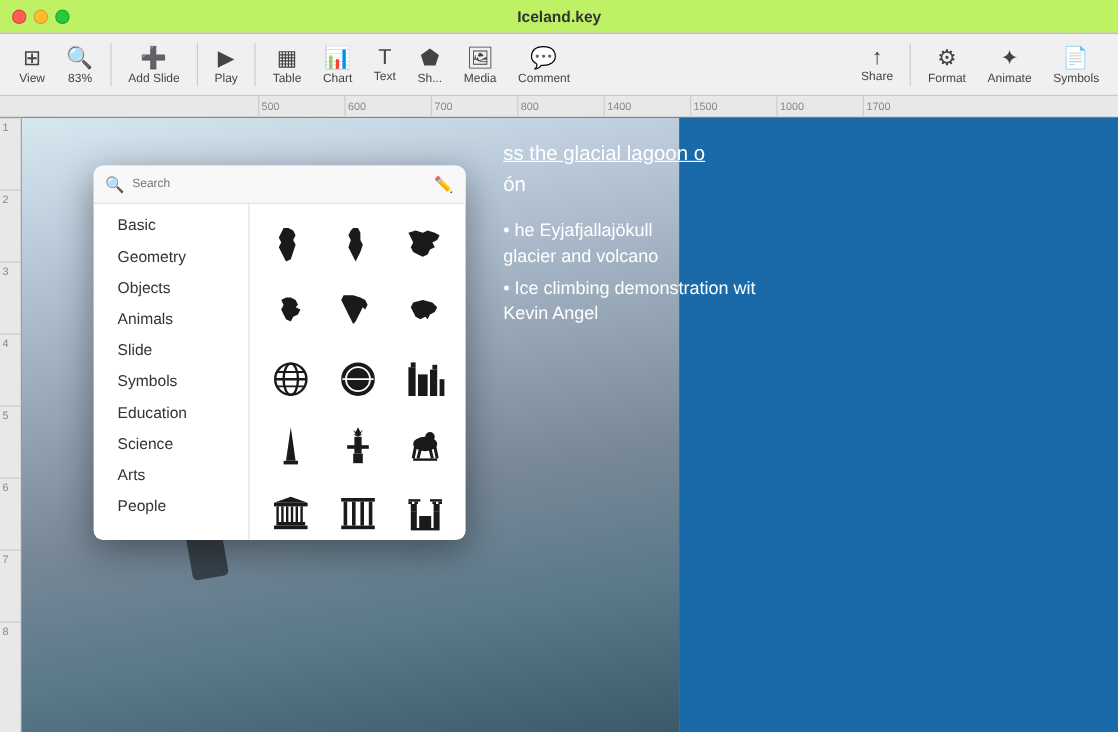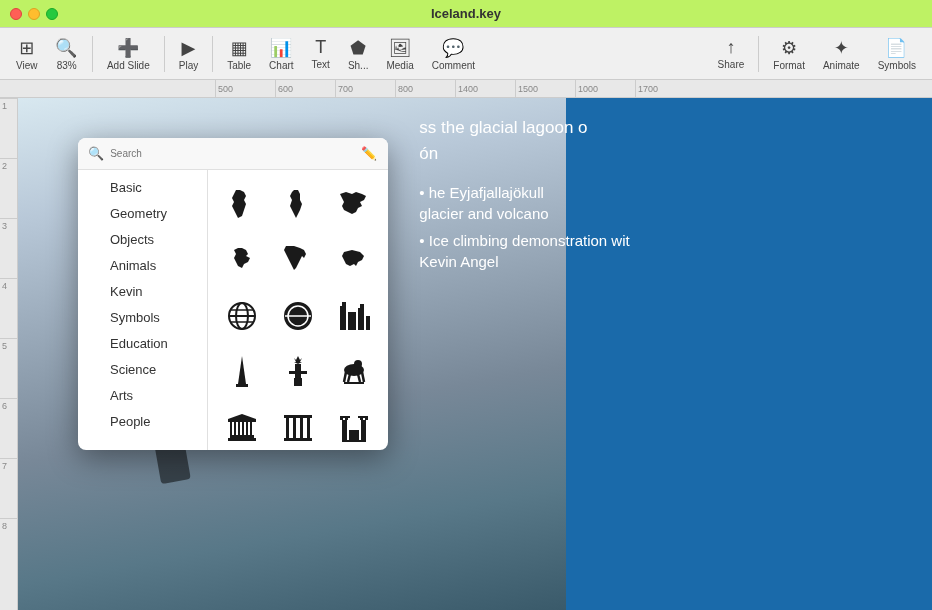--- a/index.html
+++ b/index.html
@@ -88,21 +88,21 @@
       position: relative;
       overflow: hidden;
     }
     .ruler-numbers {
       display: flex;
       align-items: center;
       height: 100%;
       font-size: 9px;
       color: #888;
       margin-left: 215px;
-      gap: 0;
+      gap: 12px;
     }
     .ruler-num {
       width: 60px;
       text-align: left;
       border-left: 1px solid #ccc;
       padding-left: 2px;
       height: 100%;
       display: flex;
       align-items: center;
     }
@@ -245,21 +245,21 @@
 
     .panel-body {
       display: flex;
       height: 280px;
     }
 
     .category-list {
       width: 130px;
       border-right: 1px solid #e0e0e0;
       overflow-y: auto;
-      padding: 4px 16px;
+      padding: 4px 4px;
     }
 
     .category-item {
       padding: 5px 12px;
       font-size: 13px;
       color: #333;
       cursor: pointer;
       border-radius: 4px;
       margin: 1px 4px;
     }
@@ -398,21 +398,21 @@
 
       <div class="climber-bg">
 
         <div style="position:absolute;top:0;left:0;width:100%;height:100%;background:linear-gradient(170deg, #d8e8f0 0%, #b8c8d8 20%, #98a8b8 40%, #788898 60%, #587888 80%, #3a5a6a 100%);"></div>
 
         <div style="position:absolute;bottom:25%;left:25%;width:30px;height:70px;background:rgba(0,0,0,0.5);border-radius:4px;transform:rotate(-10deg);"></div>
         <div style="position:absolute;bottom:50%;left:22%;width:50px;height:8px;background:rgba(0,0,0,0.4);border-radius:2px;transform:rotate(-20deg);"></div>
       </div>
 
       <div style="position:absolute;top:20px;right:10px;color:white;text-align:left;width:55%;">
-        <div style="font-size:17px;font-weight:500;margin-bottom:6px;">ss the glacial lagoon o</div>
+        <div style="font-size:17px;font-weight:500;margin-bottom:6px;text-decoration:underline;">ss the glacial lagoon o</div>
         <div style="font-size:17px;font-weight:500;margin-bottom:20px;">ón</div>
         <div style="margin-top:10px;">
           <div style="font-size:15px;margin-bottom:4px;">
             <span>• </span>
             <span>he Eyjafjallajökull</span>
           </div>
           <div style="font-size:15px;margin-bottom:10px;">glacier and volcano</div>
           <div style="font-size:15px;margin-bottom:4px;">
             <span>• </span>
             <span>Ice climbing demonstration wit</span>
@@ -430,21 +430,21 @@
           <span class="search-pencil">✏️</span>
         </div>
 
         <div class="panel-body">
 
           <div class="category-list">
             <div class="category-item">Basic</div>
             <div class="category-item">Geometry</div>
             <div class="category-item">Objects</div>
             <div class="category-item">Animals</div>
-            <div class="category-item">Kevin</div>
+            <div class="category-item">Slide</div>
             <div class="category-item">Symbols</div>
             <div class="category-item">Education</div>
             <div class="category-item">Science</div>
             <div class="category-item">Arts</div>
             <div class="category-item">People</div>
 
           </div>
 
           <div class="icon-grid">
 

